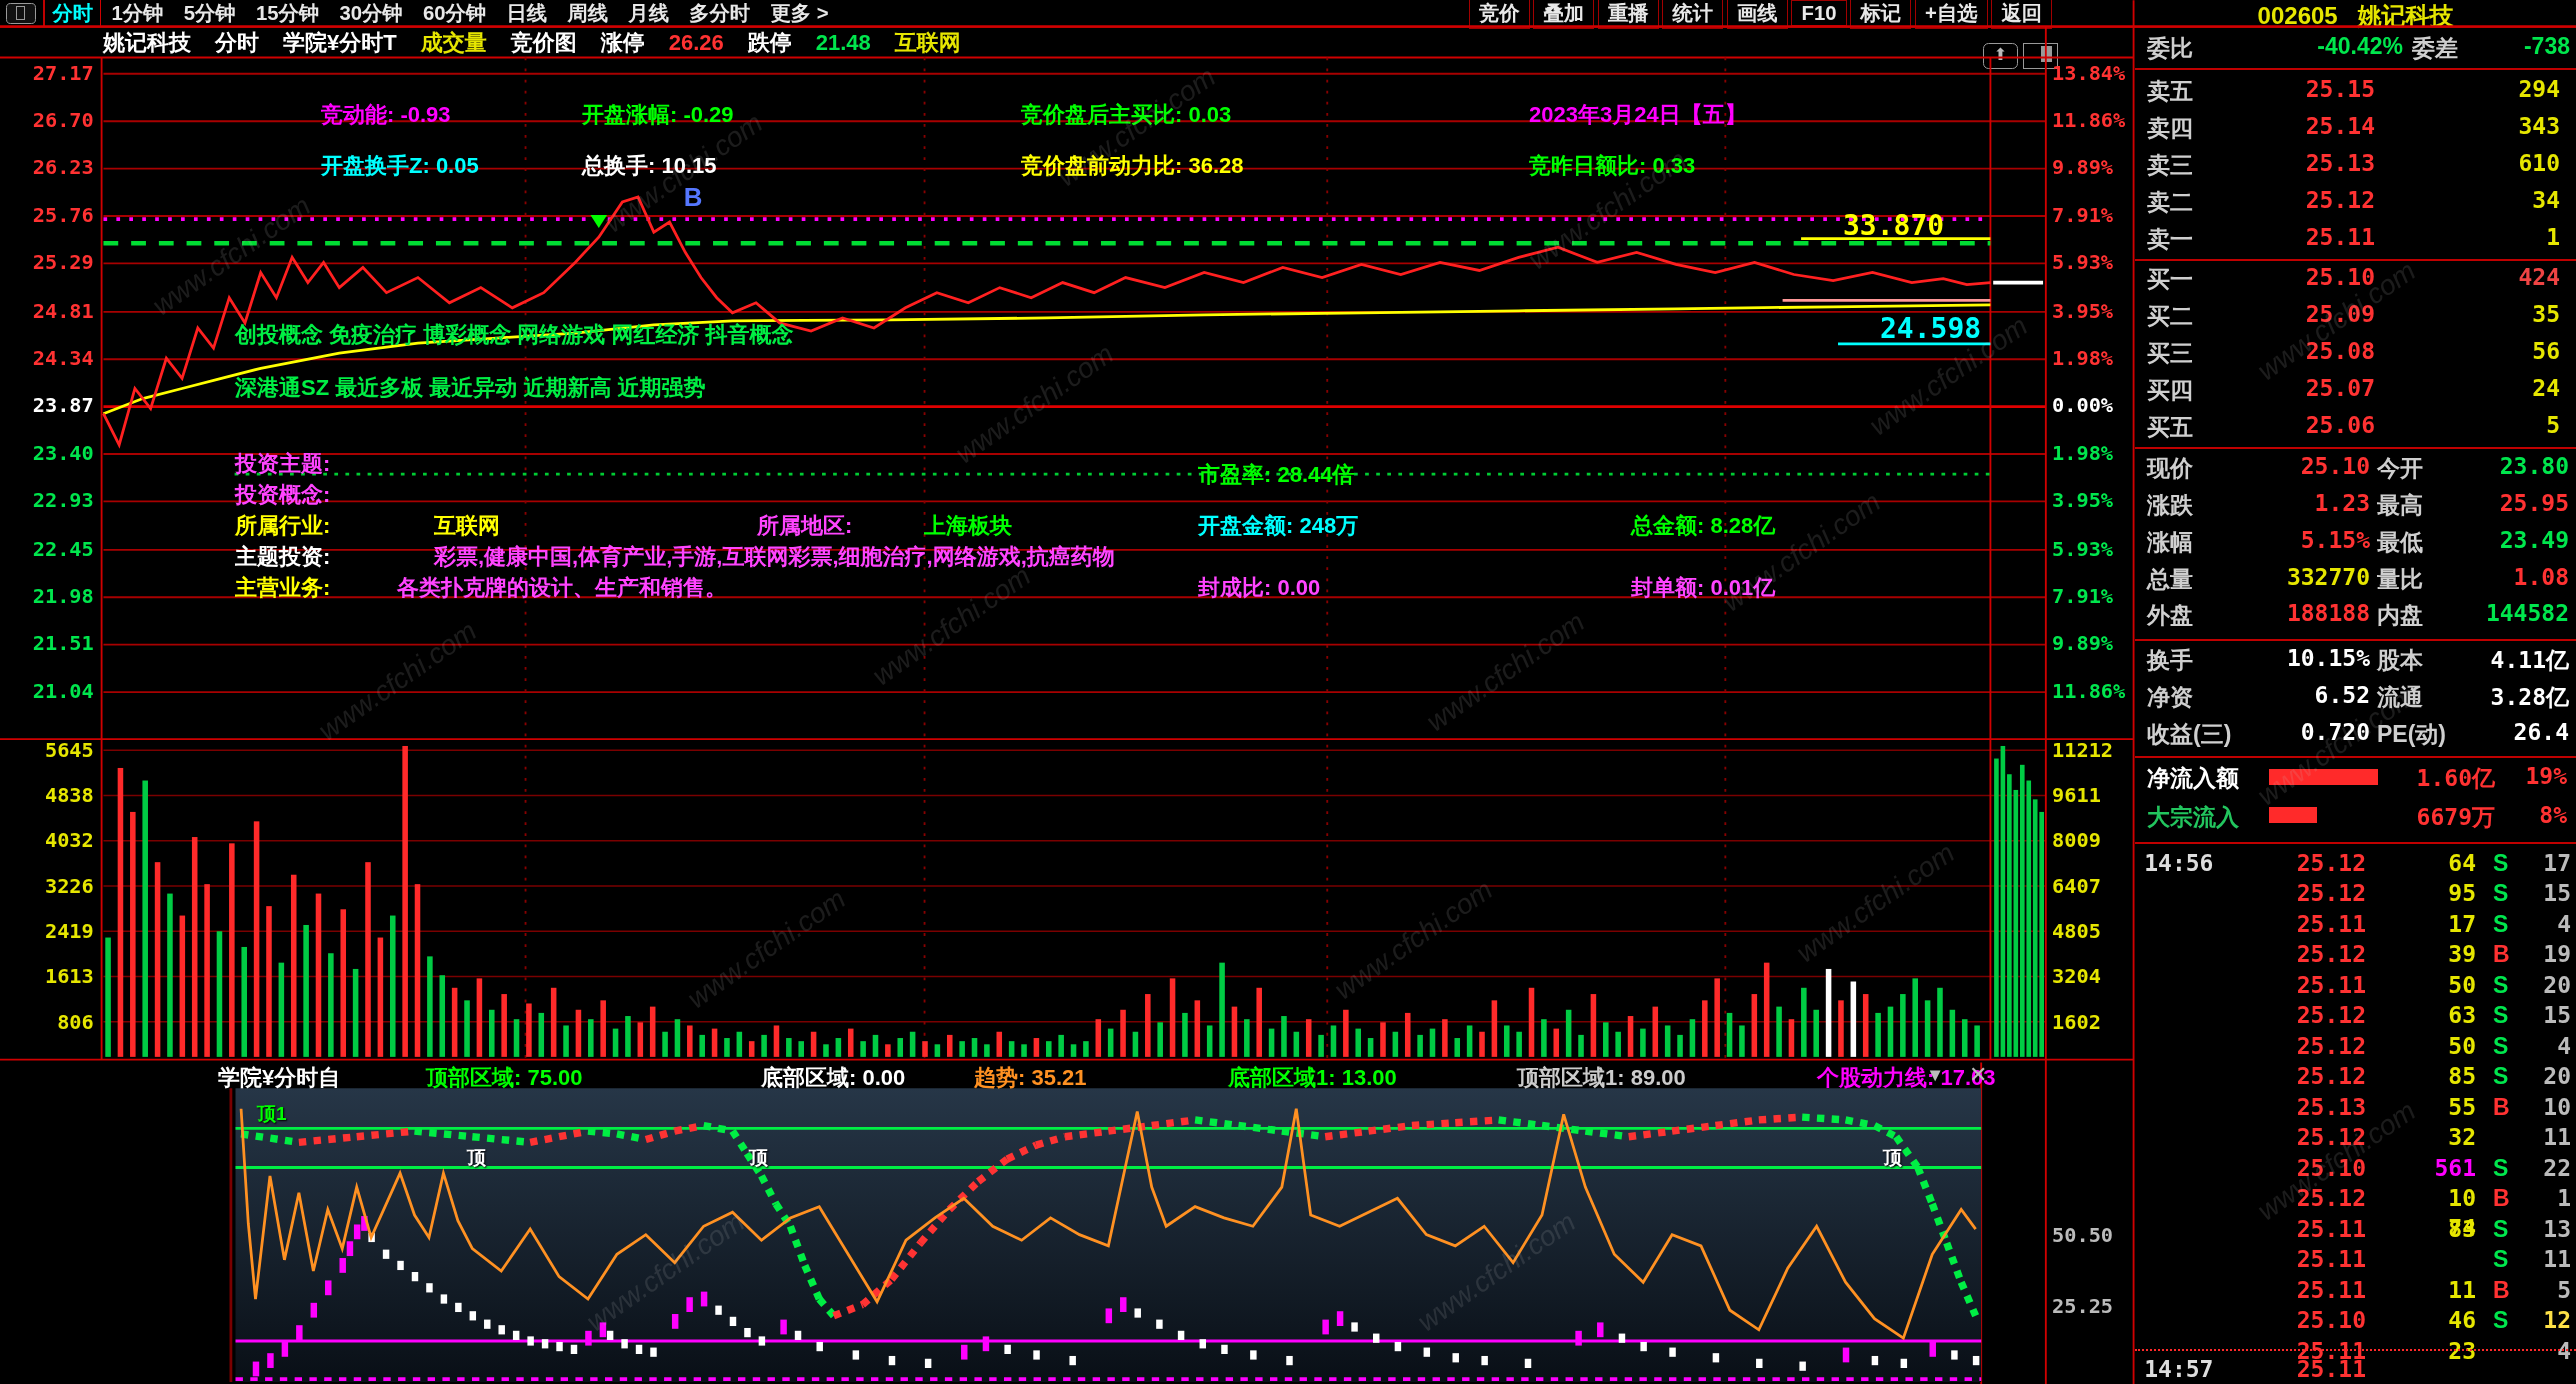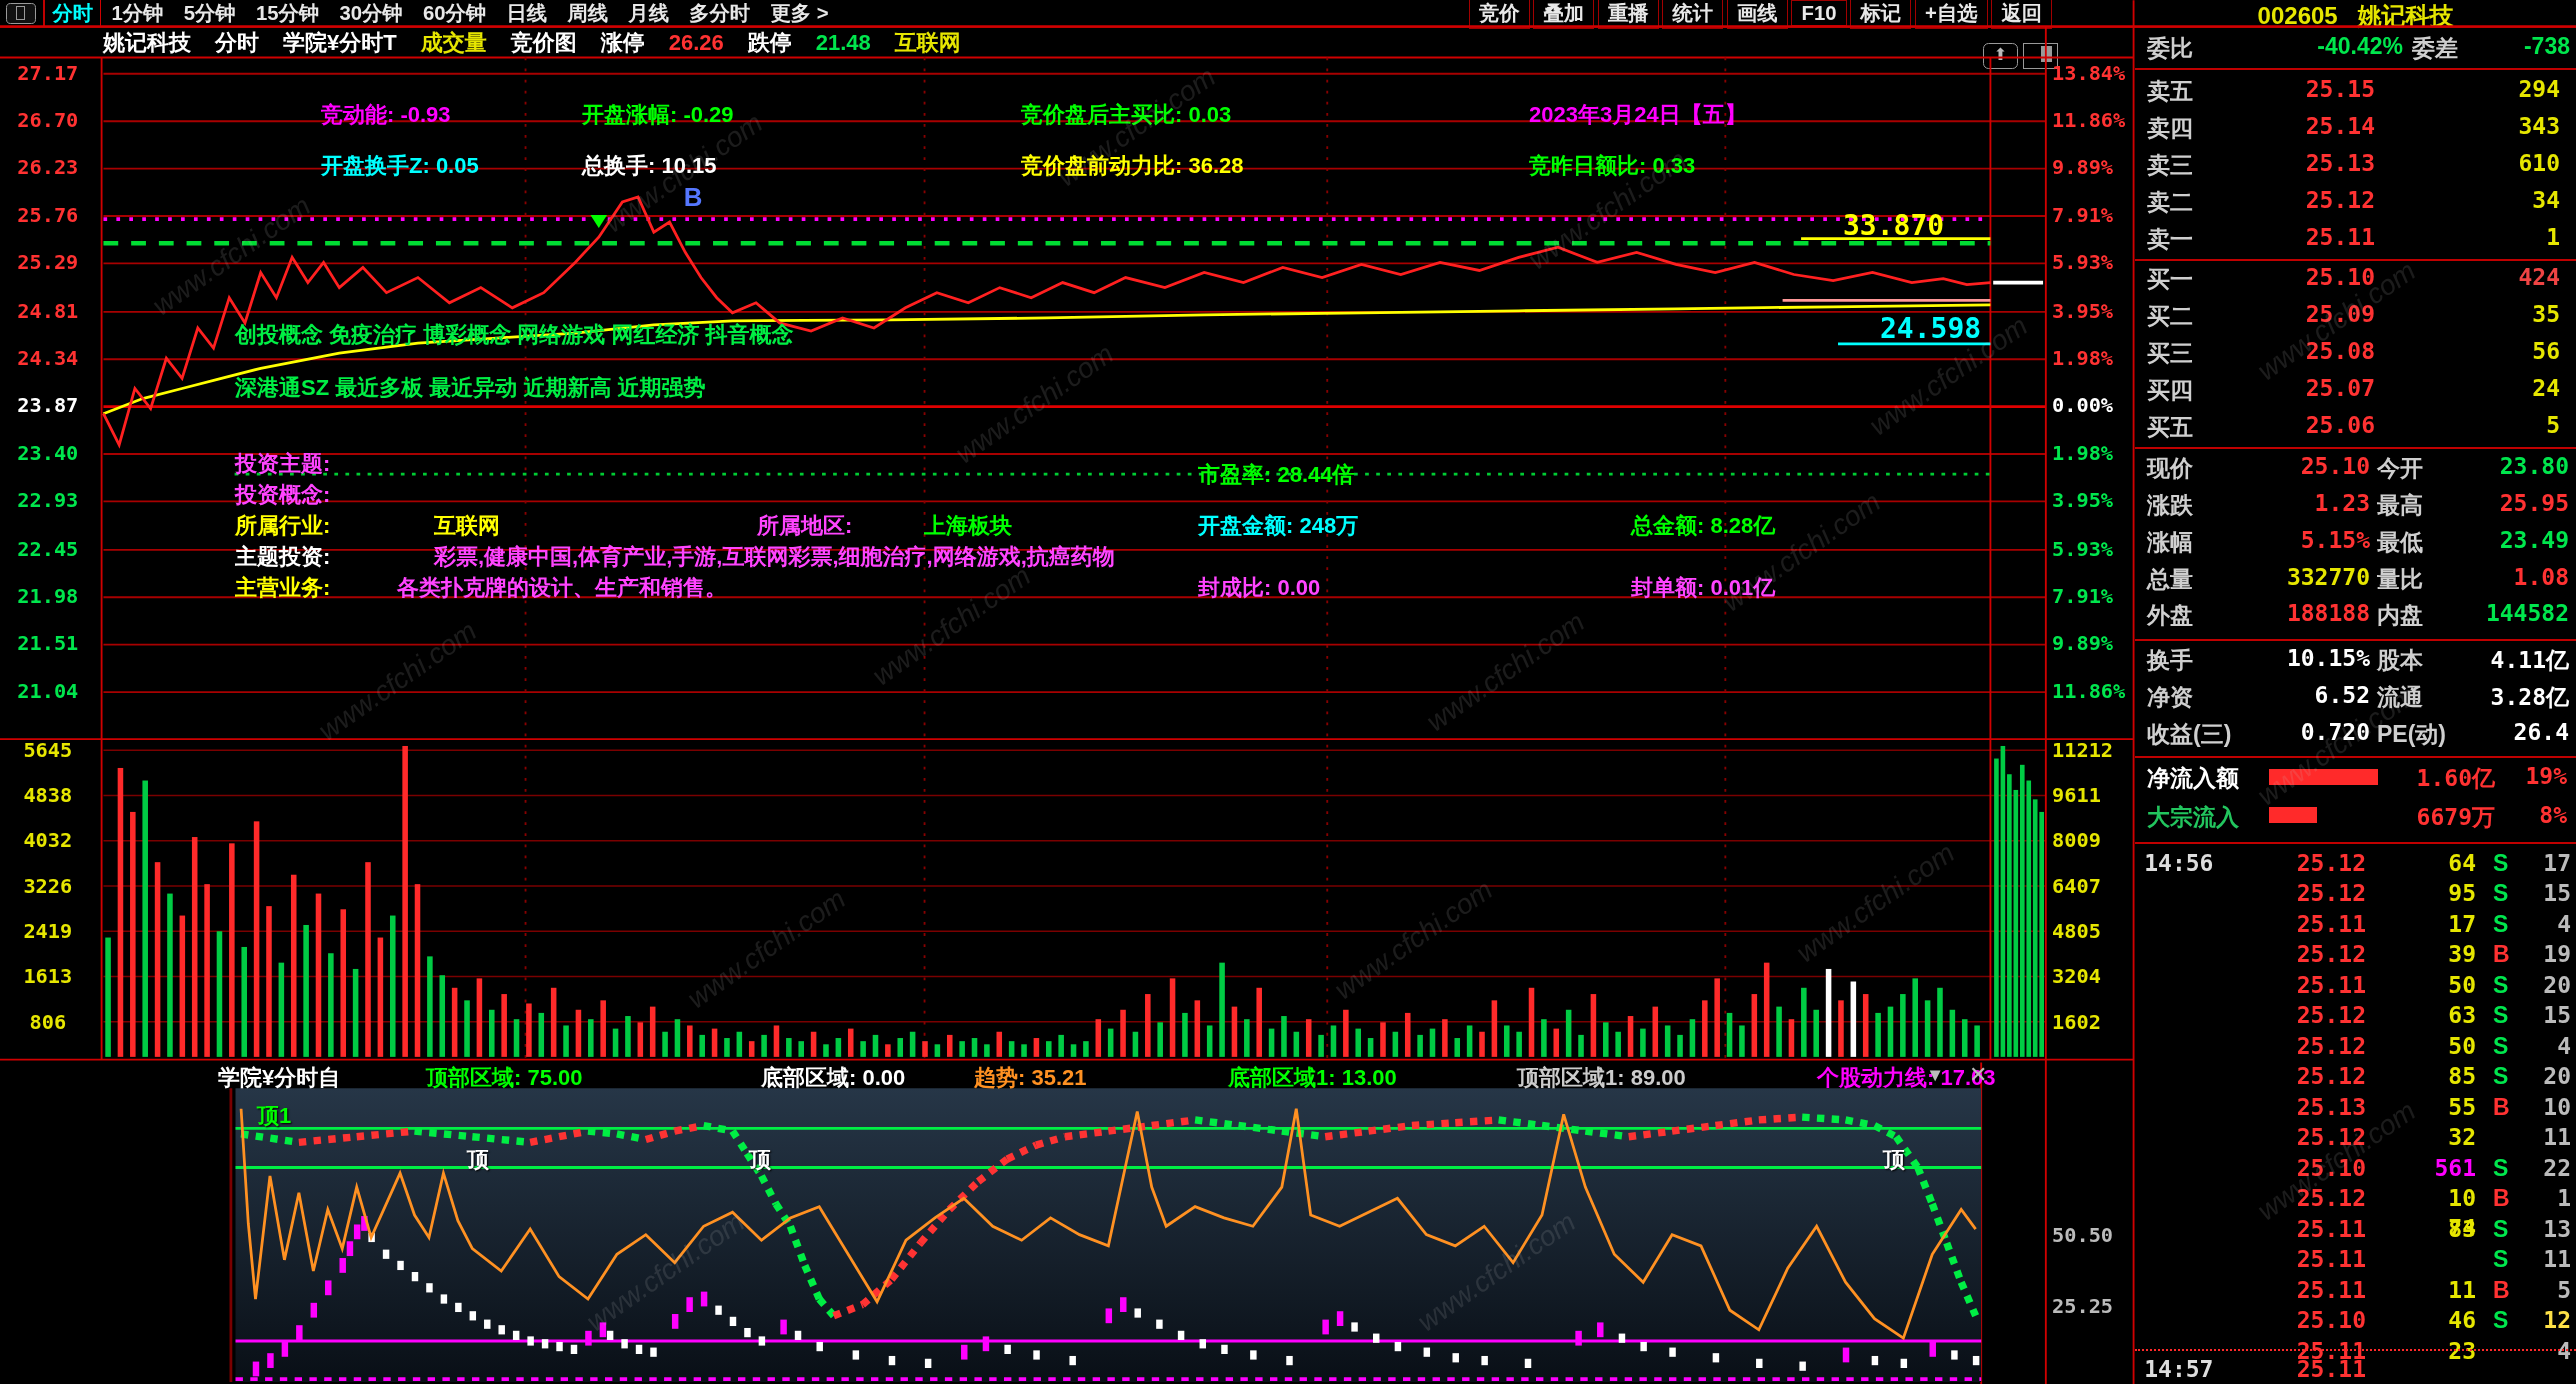--- a/index.html
+++ b/index.html
@@ -13,32 +13,32 @@
   .m-item.active{color:#00ffff;border:0.9px solid #d00000;padding:0 7.4px;}
   .m-box{color:#e8e8e8;font-size:20.3px;font-weight:bold;border:0.9px solid #a00000;padding:0.9px 9.2px;margin:0 1.8px;white-space:nowrap;}
   #win-icon{left:5.5px;top:2.8px;width:28px;height:19.4px;border:1.8px solid #9a9a9a;border-radius:4.6px;background:#111;}
   #win-icon div{width:7.4px;height:12px;border:1.8px solid #9a9a9a;margin:1.8px auto;}
   .vline{width:1.8px;background:#c00000;}
   .hline{height:1.8px;background:#c00000;}
   
   #titlebar{left:103px;top:29.6px;height:26px;display:flex;align-items:center;gap:24px;}
   .t-item{font-size:22px;font-weight:bold;white-space:nowrap;}
   
-  .axlab{font-size:20.3px;font-weight:bold;width:92px;text-align:center;}
+  .axlab{font-size:20.3px;font-weight:bold;width:92px;text-align:right;}
   .axlab2{font-size:20.3px;font-weight:bold;text-align:left;}.yel{color:#e6e600}
   
   .ann{font-size:22px;font-weight:bold;white-space:nowrap;}
   .wm{color:rgba(200,200,200,0.14);font-size:28px;font-style:italic;transform:rotate(-35deg);white-space:nowrap;pointer-events:none;}
   
   .rp-lab{color:#cfcfcf;font-size:23px;font-weight:bold;}
   .rp-val{font-size:23px;font-weight:bold;text-align:right;}
   .tick-side{font-size:23px;font-weight:bold;}
   
   .bh-item{font-size:22px;font-weight:bold;white-space:nowrap;}
-  .mark-top{font-size:22px;font-weight:bold;color:#fff;text-shadow:0.9px 0.9px 1.8px #000;}
+  .mark-top{font-size:19px;font-weight:bold;color:#fff;text-shadow:0.9px 0.9px 1.8px #000;}
   svg{position:absolute;left:0;top:0;pointer-events:none;}
 </style>
 </head>
 <body>
 
 <div id="menubar" class="abs">
   <div id="win-icon" class="abs">
       <div></div>
     </div>
   <div style="width:44px"></div>

